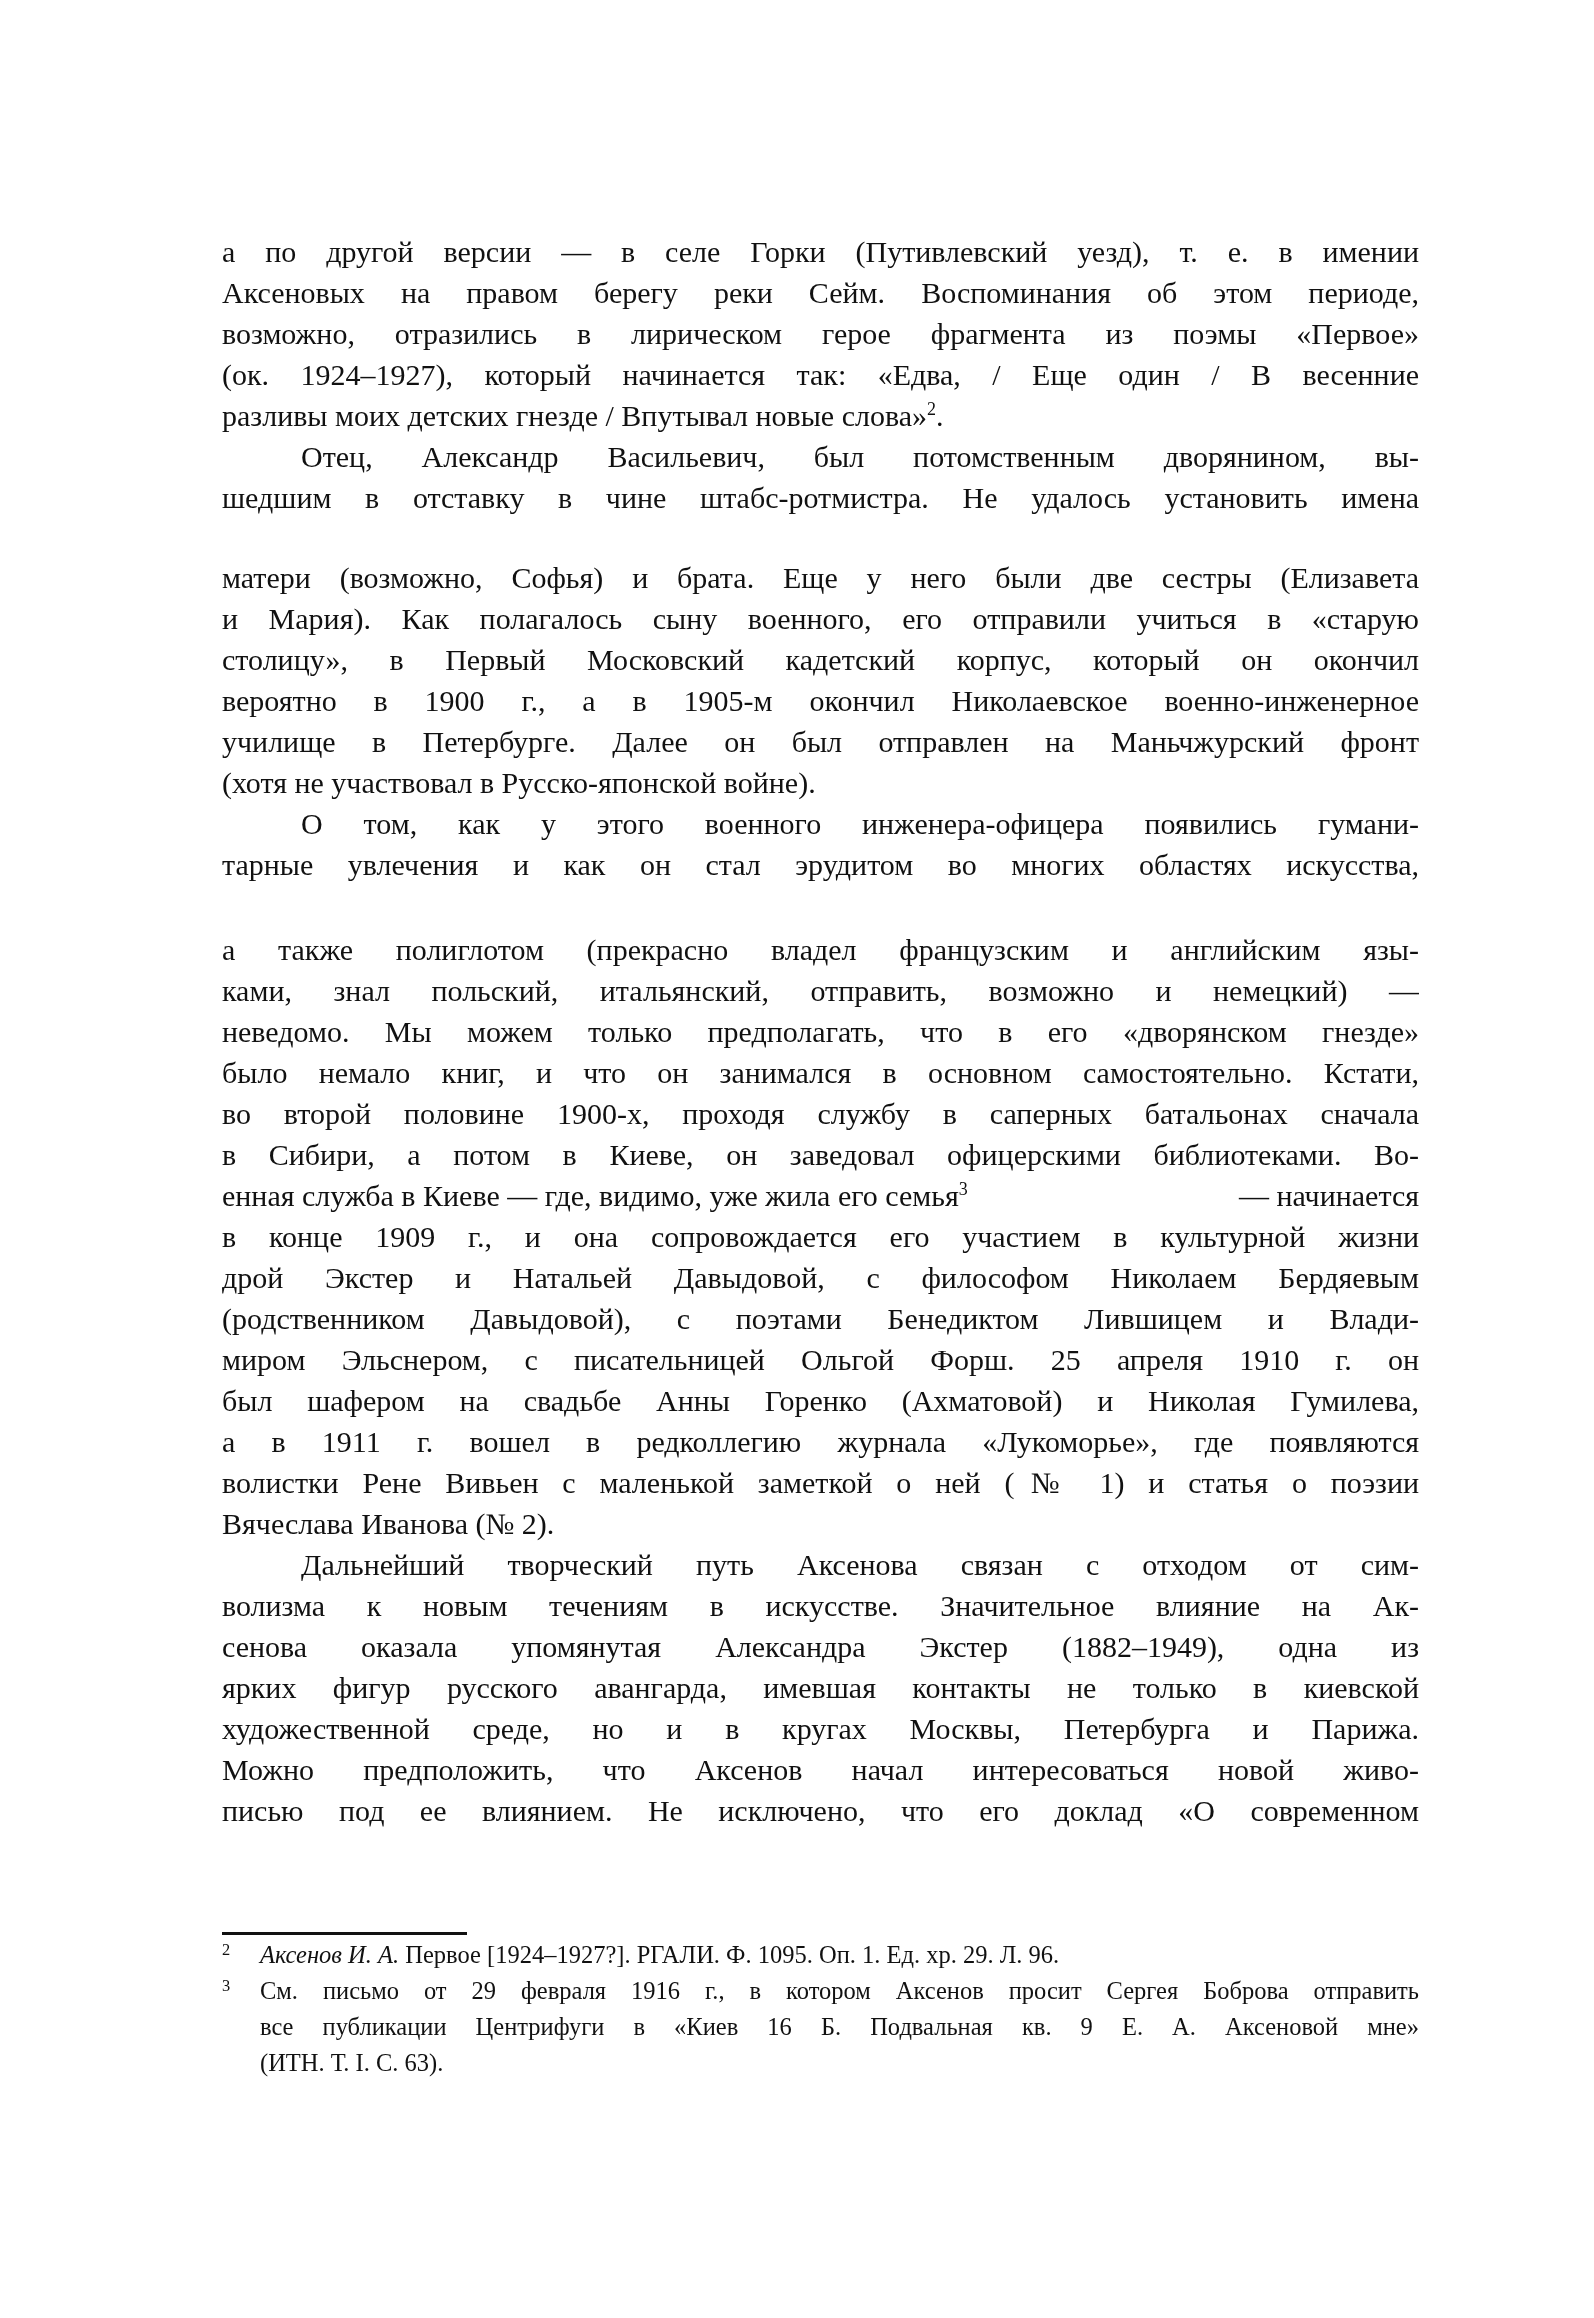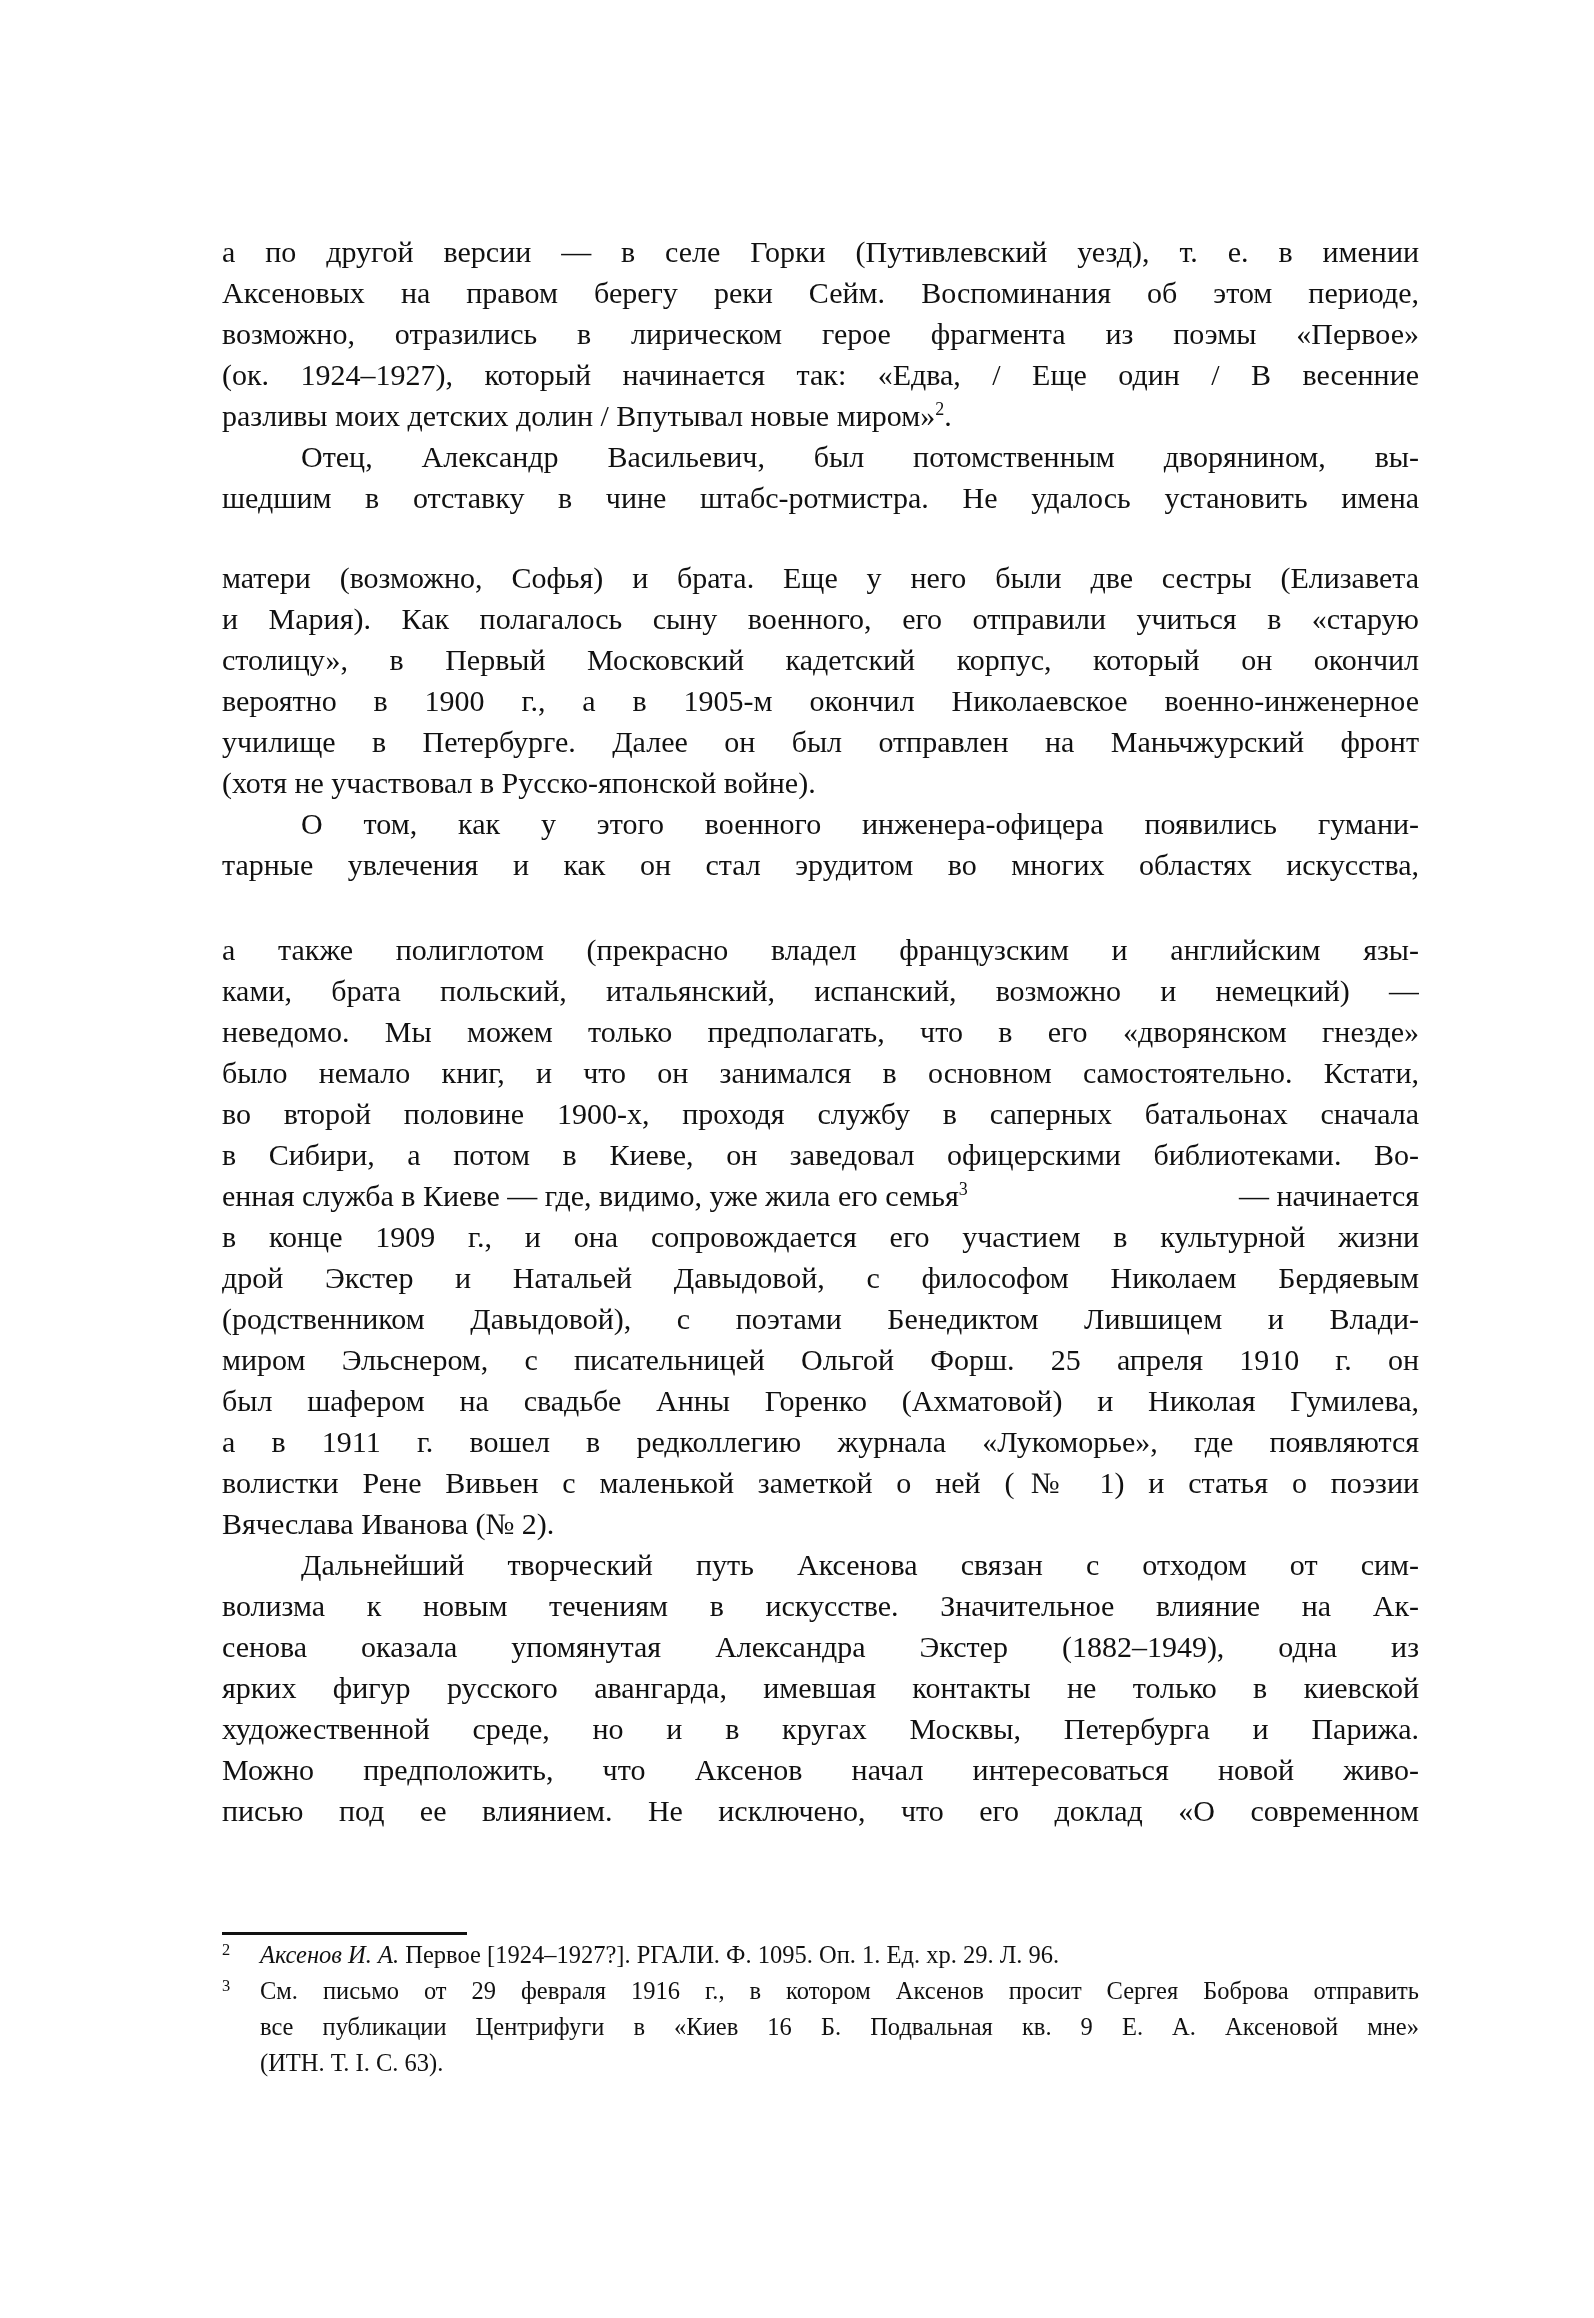--- a/index.html
+++ b/index.html
@@ -26,39 +26,39 @@
 <body>
 
 <div class="page">
   <div class="body-text">
 
     <div class="paragraph">
       <span class="line" style="white-space: normal; overflow: hidden;">а по другой версии — в селе Горки (Путивлевский уезд), т. е. в имении</span>
       <span class="line" style="white-space: normal; overflow: hidden;">Аксеновых на правом берегу реки Сейм. Воспоминания об этом периоде,</span>
       <span class="line" style="white-space: normal; overflow: hidden;">возможно, отразились в лирическом герое фрагмента из поэмы «Первое»</span>
       <span class="line" style="white-space: normal; overflow: hidden;">(ок. 1924–1927), который начинается так: «Едва, / Еще один / В весенние</span>
-      <span class="line last"><span>разливы моих детских долин / Впутывал новые миром»</span><sup>2</sup><span>.</span></span>
+      <span class="line last"><span>разливы моих детских гнезде / Впутывал новые слова»</span><sup>2</sup><span>.</span></span>
     </div>
 
     <div class="paragraph">
       <span class="line indent" style="white-space: normal; overflow: hidden;">Отец, Александр Васильевич, был потомственным дворянином, вы-</span>
       <span class="line" style="white-space: normal; overflow: hidden;">шедшим в отставку в чине штабс-ротмистра. Не удалось установить имена</span>
       <span class="line" style="white-space: normal; overflow: hidden; margin-top: 39px;">матери (возможно, Софья) и брата. Еще у него были две сестры (Елизавета</span>
       <span class="line" style="white-space: normal; overflow: hidden;">и Мария). Как полагалось сыну военного, его отправили учиться в «старую</span>
       <span class="line" style="white-space: normal; overflow: hidden;">столицу», в Первый Московский кадетский корпус, который он окончил</span>
       <span class="line" style="white-space: normal; overflow: hidden;">вероятно в 1900 г., а в 1905-м окончил Николаевское военно-инженерное</span>
       <span class="line" style="white-space: normal; overflow: hidden;">училище в Петербурге. Далее он был отправлен на Маньчжурский фронт</span>
       <span class="line last">(хотя не участвовал в Русско-японской войне).</span>
     </div>
 
     <div class="paragraph">
       <span class="line indent" style="white-space: normal; overflow: hidden;">О том, как у этого военного инженера-офицера появились гумани-</span>
       <span class="line" style="white-space: normal; overflow: hidden;">тарные увлечения и как он стал эрудитом во многих областях искусства,</span>
       <span class="line" style="white-space: normal; overflow: hidden; margin-top: 44px;">а также полиглотом (прекрасно владел французским и английским язы-</span>
-      <span class="line" style="white-space: normal; overflow: hidden;">ками, брата польский, итальянский, испанский, возможно и немецкий) —</span>
+      <span class="line" style="white-space: normal; overflow: hidden;">ками, знал польский, итальянский, отправить, возможно и немецкий) —</span>
       <span class="line" style="white-space: normal; overflow: hidden;">неведомо. Мы можем только предполагать, что в его «дворянском гнезде»</span>
       <span class="line" style="white-space: normal; overflow: hidden;">было немало книг, и что он занимался в основном самостоятельно. Кстати,</span>
       <span class="line" style="white-space: normal; overflow: hidden;">во второй половине 1900-х, проходя службу в саперных батальонах сначала</span>
       <span class="line" style="white-space: normal; overflow: hidden;">в Сибири, а потом в Киеве, он заведовал офицерскими библиотеками. Во-</span>
       <span class="line just">
           <span><span>енная служба в Киеве — где, видимо, уже жила его семья</span><sup>3</sup></span>
           <span> — начинается</span>
         </span>
       <span class="line" style="white-space: normal; overflow: hidden;">в конце 1909 г., и она сопровождается его участием в культурной жизни</span>
       <span class="line" style="white-space: normal; overflow: hidden;">дрой Экстер и Натальей Давыдовой, с философом Николаем Бердяевым</span>

